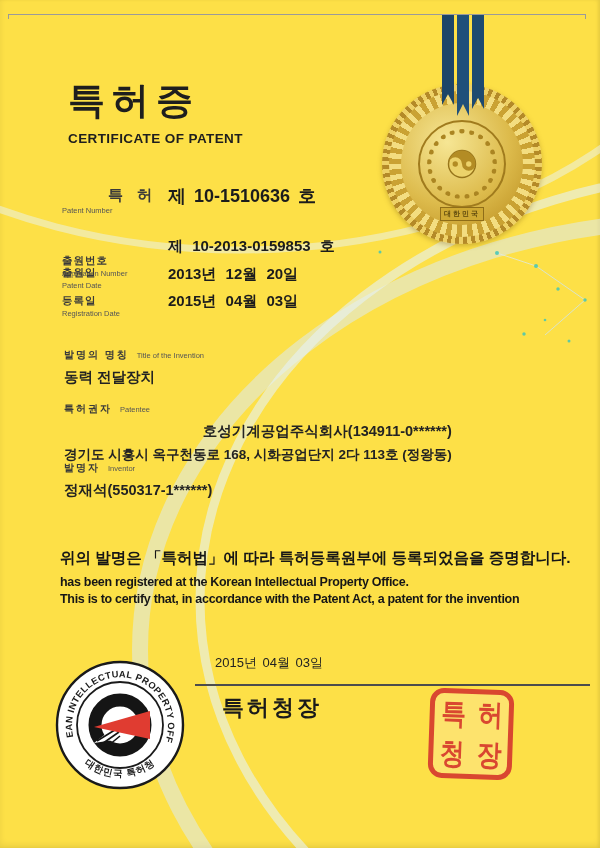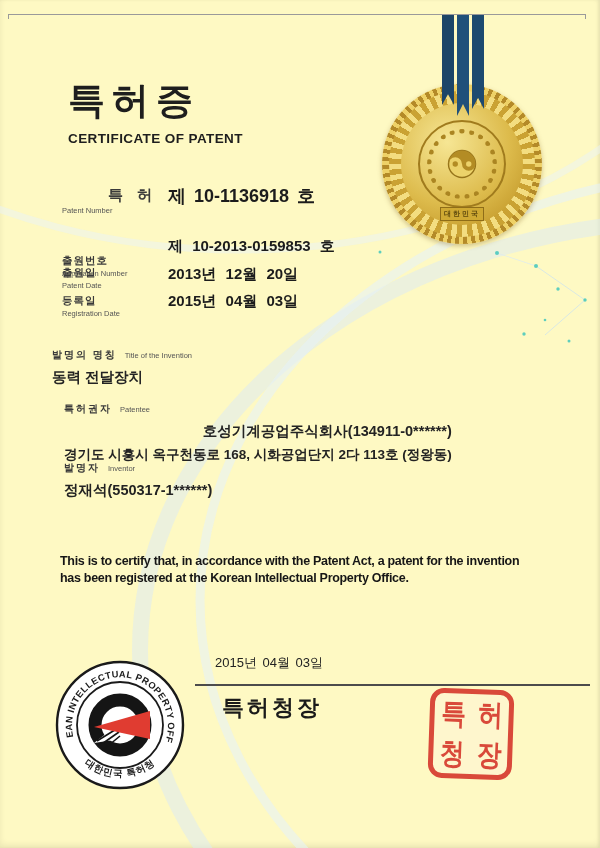--- a/index.html
+++ b/index.html
@@ -1,17 +1,17 @@
 <!DOCTYPE html>
 <html><head>
 <meta charset="utf-8">
 <style>
   html,body{margin:0;padding:0;}
   .page{
-    position:relative;width:600px;height:848px;background:#fef9c3;
+    position:relative;width:600px;height:848px;background:#fde047;
     font-family:"Liberation Sans",sans-serif;color:#232323;overflow:hidden;
     box-shadow:inset 0 -3px 6px rgba(0,0,0,.08), inset -2px 0 3px rgba(0,0,0,.05);
   }
   .abs{position:absolute;}
   
   .wm{position:absolute;inset:0;pointer-events:none;}
   
   .top-line{position:absolute;top:14px;left:8px;width:578px;height:1px;background:#9a9a9a;}
   .top-line::before,.top-line::after{content:"";position:absolute;top:0;width:1px;height:5px;background:#9a9a9a;}
   .top-line::before{left:0;} .top-line::after{right:0;}
@@ -117,41 +117,41 @@
 
   <div class="abs title-block">
     <div class="title-ko">특허증</div>
     <div class="title-en">CERTIFICATE OF PATENT</div>
   </div>
 
   <div class="abs field-label patent-label" style="top:186px;">
     <div class="lab-ko">특 허</div>
     <div class="lab-en">Patent Number</div>
   </div>
-  <div class="abs field-value patent-value" style="top:184px;">제 10-1136918 호</div>
+  <div class="abs field-value patent-value" style="top:184px;">제 10-1510636 호</div>
 
   <div class="abs field-label small-label" style="top:254px;">
     <div class="lab-ko">출원번호</div>
     <div class="lab-en">Application Number</div>
   </div>
   <div class="abs field-value small-value" style="top:237px;">제 10-2013-0159853 호</div>
 
   <div class="abs field-label small-label" style="top:266px;">
     <div class="lab-ko">출원일</div>
     <div class="lab-en">Patent Date</div>
   </div>
   <div class="abs field-value small-value" style="top:265px;">2013년  12월  20일</div>
 
   <div class="abs field-label small-label" style="top:294px;">
     <div class="lab-ko">등록일</div>
     <div class="lab-en">Registration Date</div>
   </div>
   <div class="abs field-value small-value" style="top:292px;">2015년  04월  03일</div>
 
-  <div class="abs" style="left:52px;top:348px;">
+  <div class="abs" style="left:64px;top:348px;">
     <div class="sec-label">
       <span class="ko">발명의 명칭</span>
       <span class="en">Title of the Invention</span>
     </div>
     <div class="sec-value">동력 전달장치</div>
   </div>
 
   <div class="abs" style="left:64px;top:402px;text-align:right;">
     <div class="sec-label">
       <span class="ko">특허권자</span>
@@ -163,23 +163,24 @@
 
   <div class="abs" style="left:64px;top:461px;">
     <div class="sec-label">
       <span class="ko">발명자</span>
       <span class="en">Inventor</span>
     </div>
     <div class="sec-value">정재석(550317-1******)</div>
   </div>
 
   <div class="abs statement">
+    <div class="stmt-ko">위의 발명은 「특허법」에 따라 특허등록원부에 등록되었음을 증명합니다.</div>
     <div class="stmt-en">
+      <div>has been registered at the Korean Intellectual Property Office.</div>
       <div>This is to certify that, in accordance with the Patent Act, a patent for the invention</div>
-      <div>has been registered at the Korean Intellectual Property Office.</div>
     </div>
   </div>
 
   <div class="abs issue-date">2015년 04월 03일</div>
   <div class="abs divider"></div>
   <div class="abs commissioner">
     <div class="comm-ko">특허청장</div>
   </div>
 
   <svg class="abs office-seal" viewBox="0 0 140 140">

